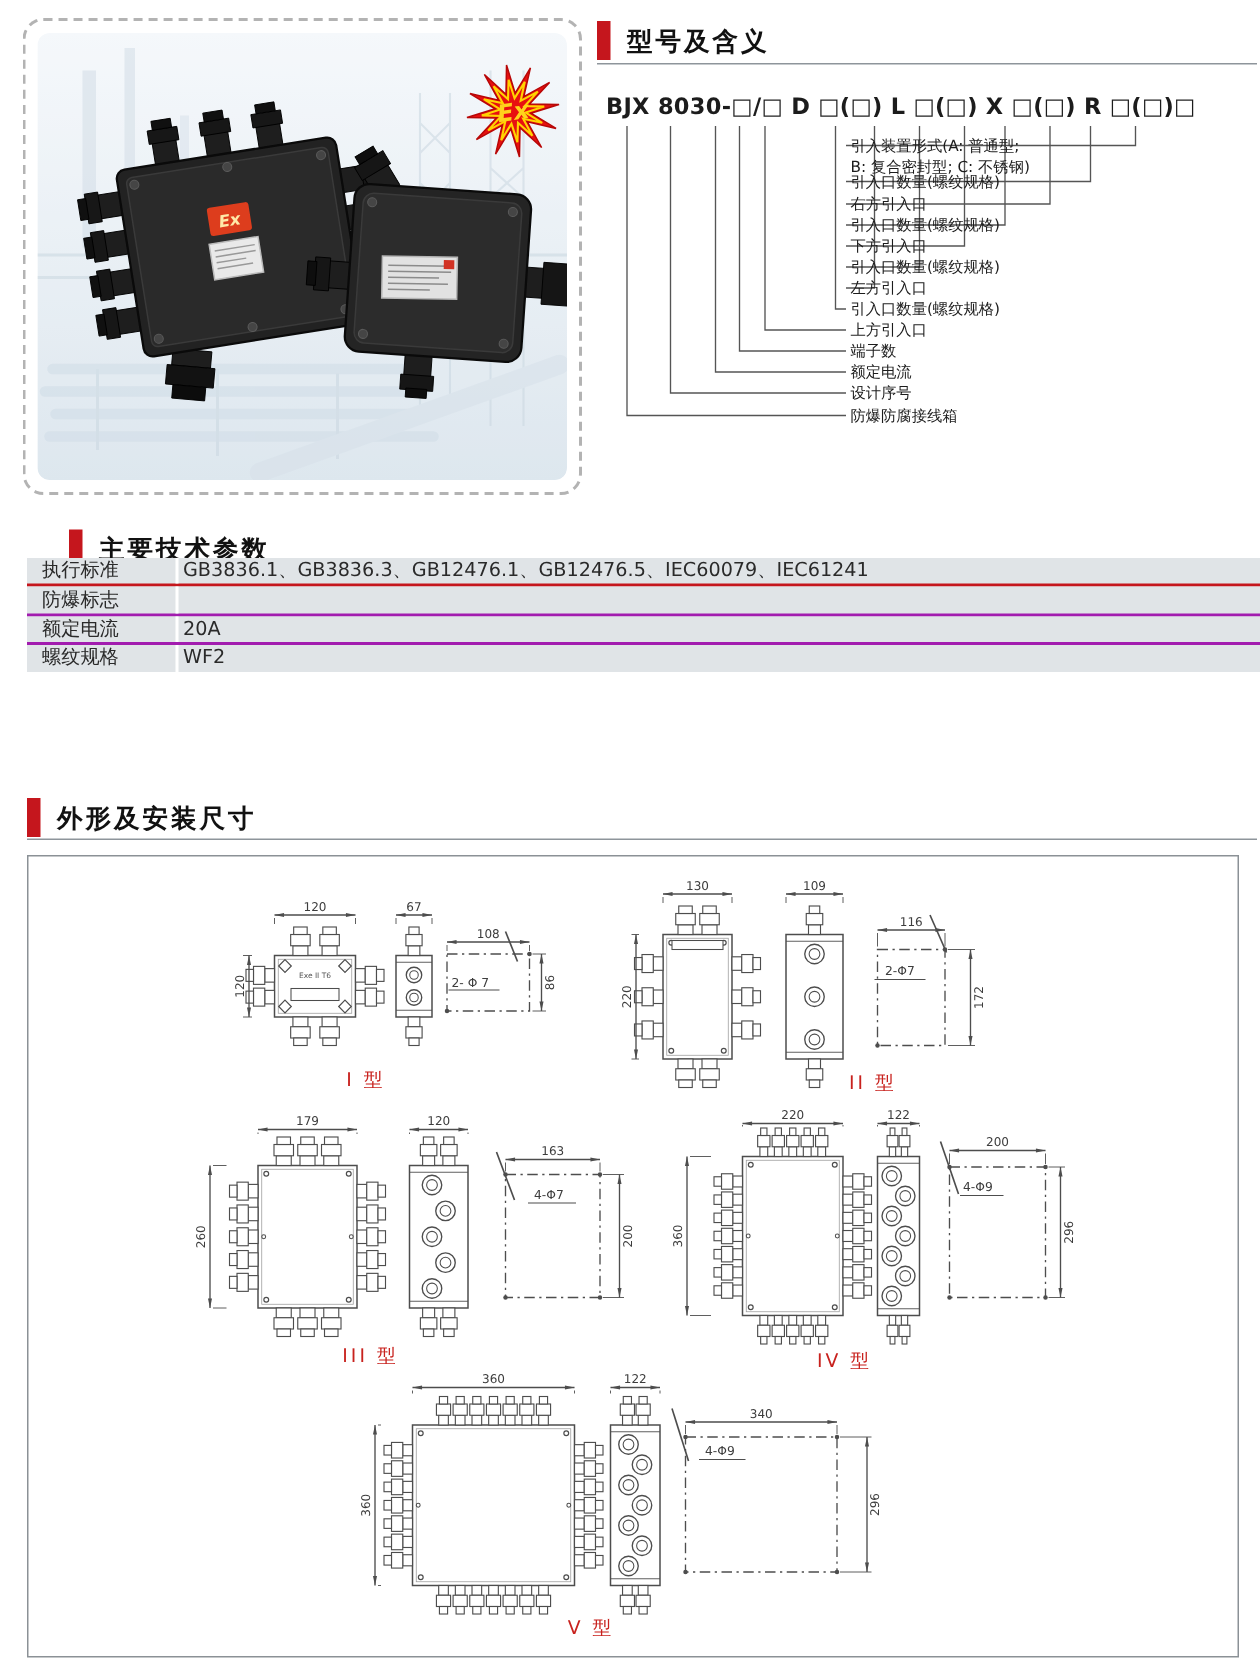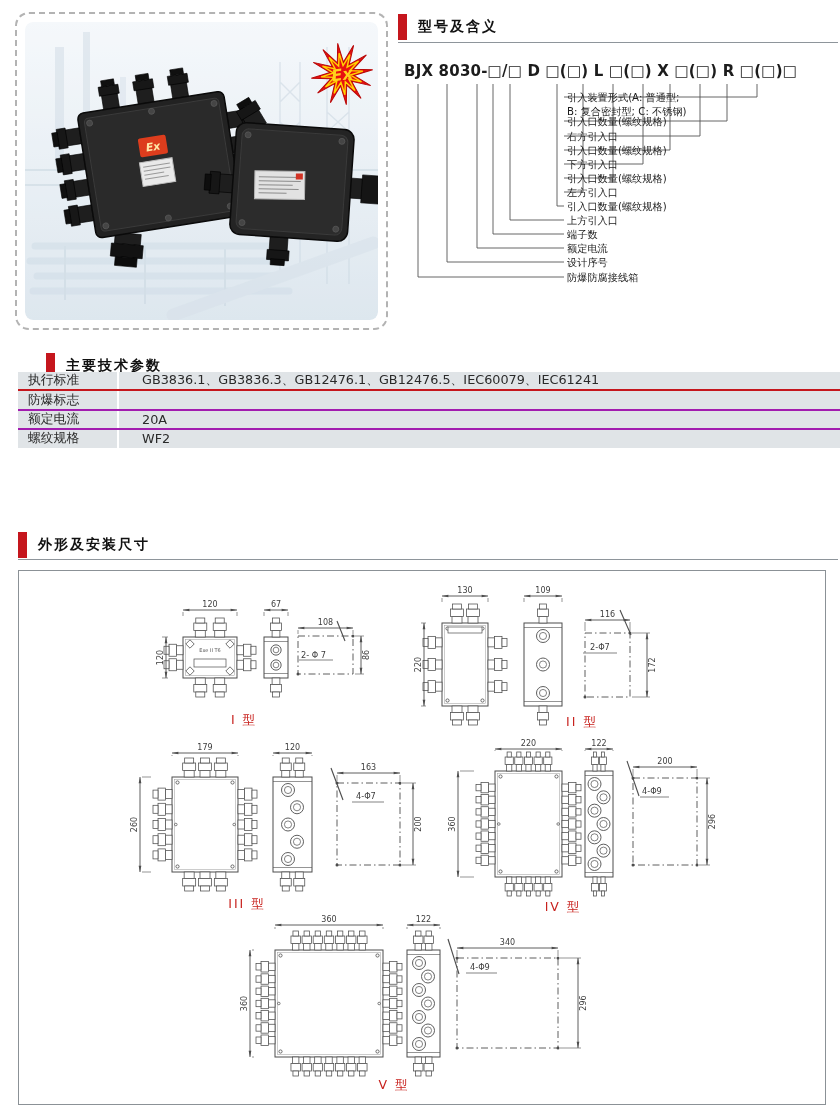--- a/index.html
+++ b/index.html
@@ -3,29 +3,29 @@
 <meta charset="utf-8">
 <style>
   html,body{margin:0;padding:0;background:#fff;}
   .page{position:relative;width:840px;height:1118px;background:#ffffff;overflow:hidden;
         font-family:"DejaVu Sans","Liberation Sans",sans-serif;color:#222;}
   .photo-frame{position:absolute;left:15px;top:12px;width:373px;height:318px;box-sizing:border-box;
         border:2px dashed #b3b3b3;border-radius:14px;background:#fff;padding:8px;}
   .photo-frame svg{display:block;border-radius:8px;}
   .sec-head{position:absolute;display:flex;align-items:center;gap:11px;height:28px;}
   .red-bar{width:9px;height:26px;background:#c5161d;flex:none;}
-  .sec-title{font-size:14px;font-weight:bold;color:#111;letter-spacing:2px;white-space:nowrap;}
+  .sec-title{font-size:17px;font-weight:bold;color:#111;letter-spacing:2px;white-space:nowrap;}
   .sec-line{position:absolute;height:1px;background:#8e959b;}
   .params-table{position:absolute;left:18px;top:372px;width:838px;}
   .p-row{display:flex;align-items:stretch;height:17.4px;background:#e0e4e7;border-bottom:2px solid #a21caf;
         font-size:12.8px;color:#2a2a2a;}
   .p-row.first{border-bottom:2px solid #c5161d;}
   .p-row:last-child{border-bottom:none;}
   .p-label{width:89px;flex:none;padding-left:10px;border-right:2px solid #ffffff;display:flex;align-items:center;}
-  .p-value{padding-left:23px;display:flex;align-items:center;white-space:nowrap;}
+  .p-value{padding-left:3px;display:flex;align-items:center;white-space:nowrap;}
   .dims-box{position:absolute;left:18px;top:570px;width:808px;height:535px;box-sizing:border-box;
         border:1px solid #8b9196;background:#fff;}
   svg{font-family:"DejaVu Sans","Liberation Sans",sans-serif;}
   .abs{position:absolute;}
 </style>
 </head>
 <body>
 
 <div class="page">
 

